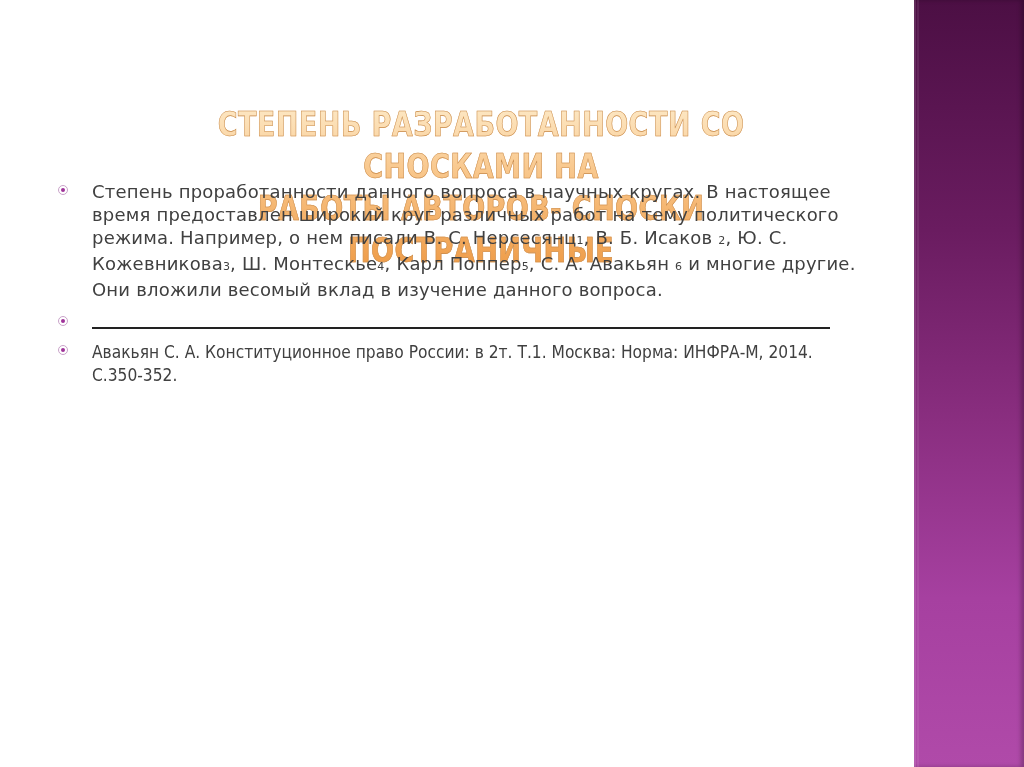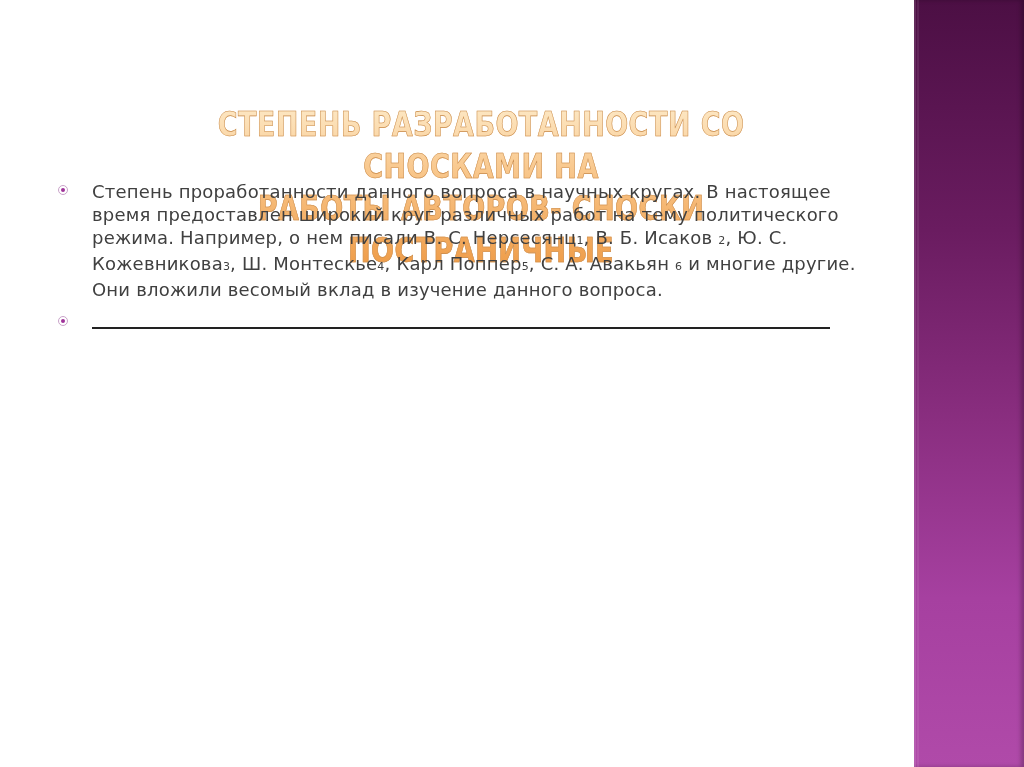--- a/index.html
+++ b/index.html
@@ -138,15 +138,19 @@
     <div class="item" style="margin-bottom:6px;">
       <span class="bullet"></span>
       <span class="sep-line"></span>
     </div>
 
 
 
 
 
 
+    <div class="item condensed">
+      <span class="bullet"></span>
+      <span class="text">Авакьян С. А. Конституционное право России: в 2т. Т.1. Москва: Норма: ИНФРА-М, 2014. С.350-352.</span>
+    </div>
 
   </div>
 </div>
 
 </body></html>

